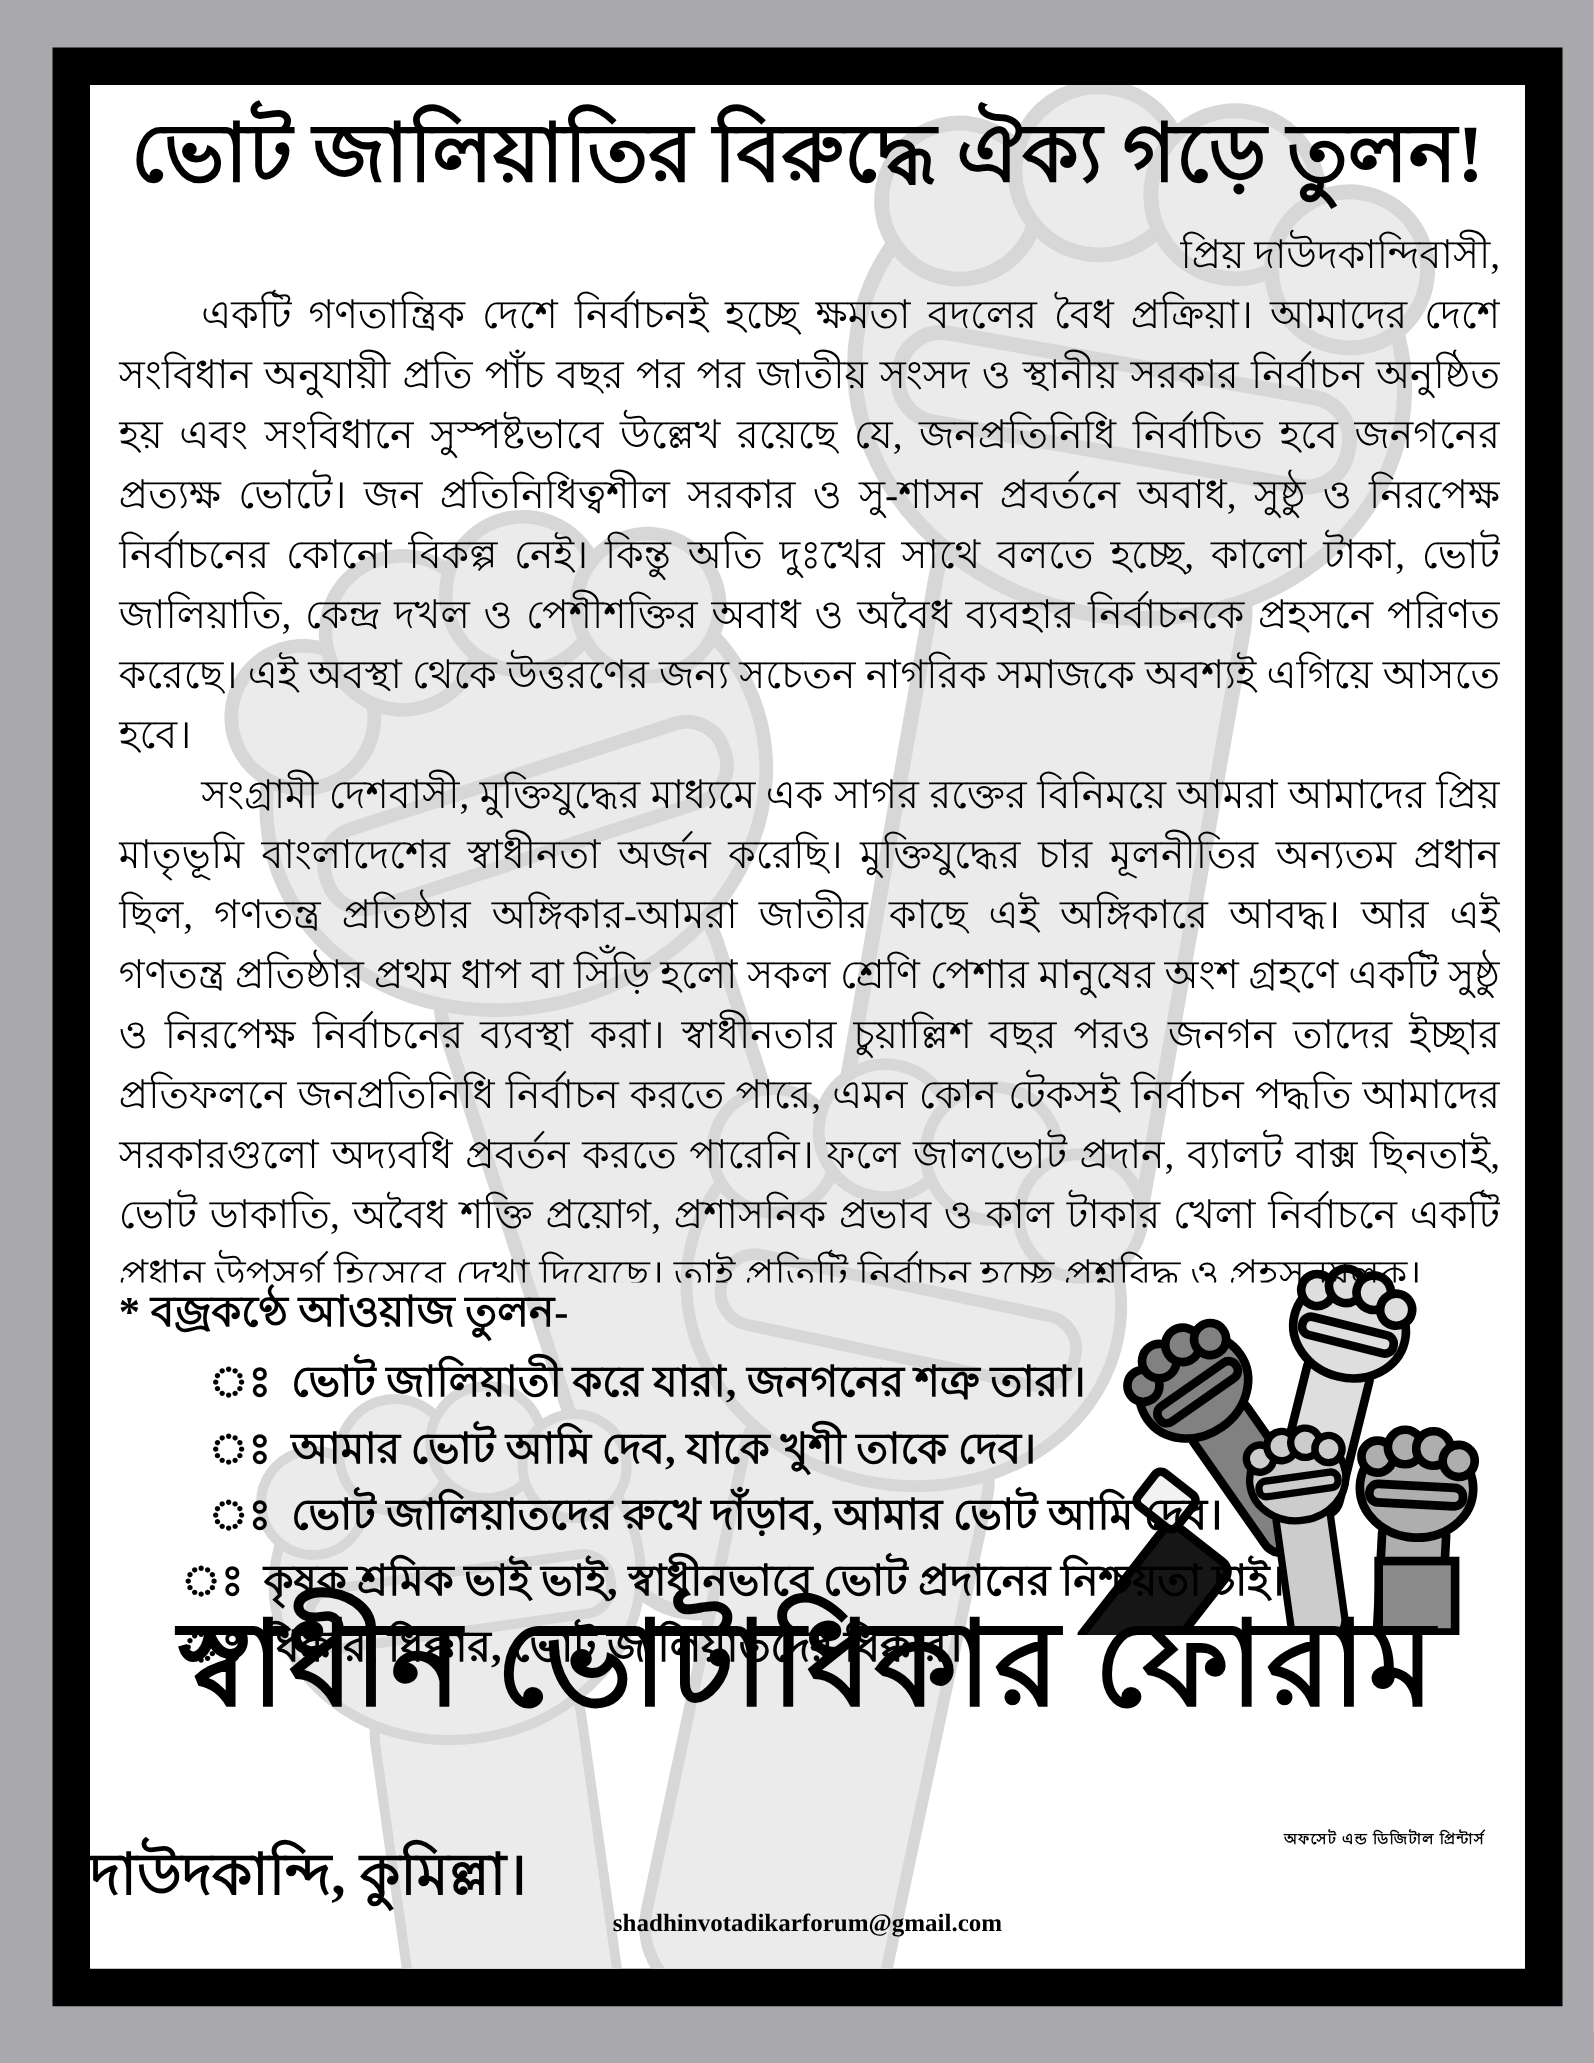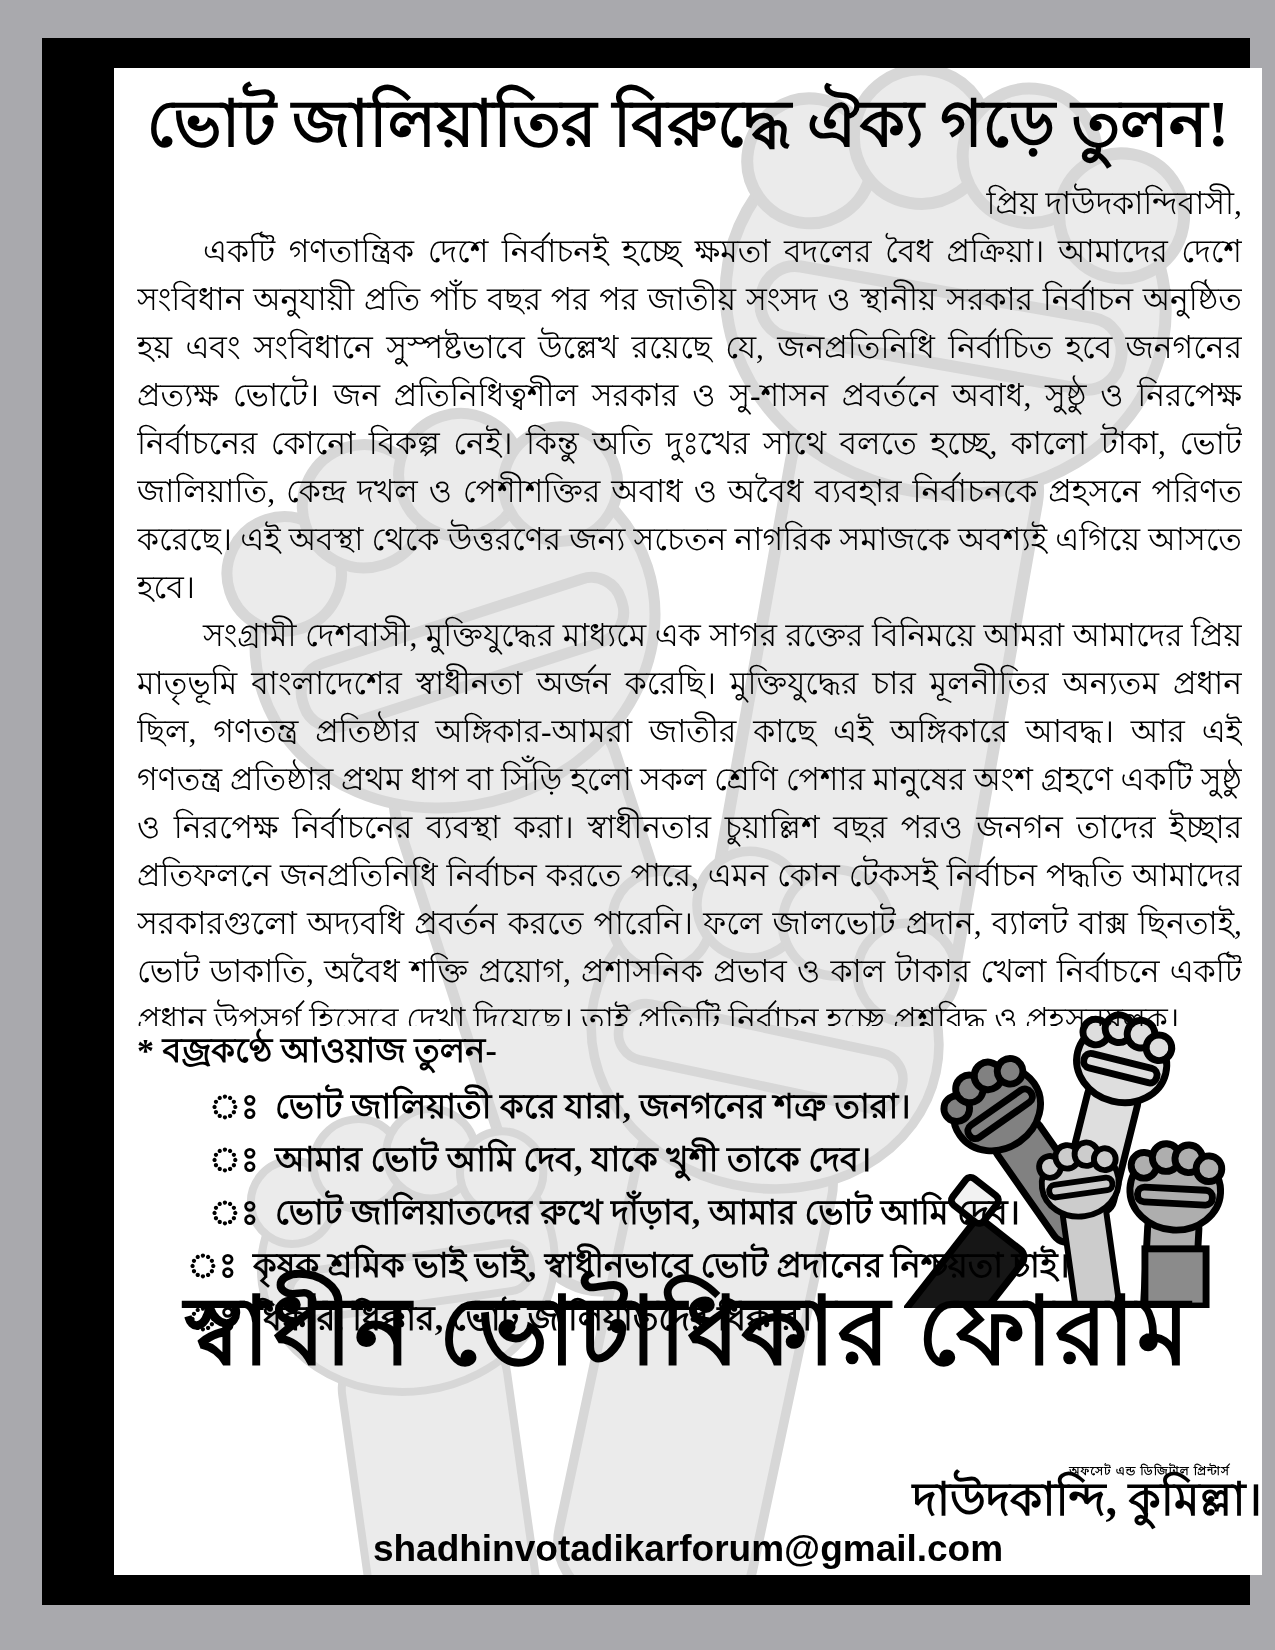--- a/index.html
+++ b/index.html
@@ -16,21 +16,20 @@
     width: 1208px; height: 1567px;
     background: #000;
     box-sizing: border-box;
     padding: 30px;
   }
   .paper {
     position: relative;
     width: 100%; height: 100%;
     background: #fff;
     overflow: hidden;
-    margin-left: 42px;
   }
   .watermark {
     position: absolute; left: 0; top: 0;
     width: 1148px; height: 1507px;
     z-index: 0;
     pointer-events: none;
   }
   .fists-fg {
     position: absolute; left: 790px; top: 885px;
     width: 330px; height: 355px;
@@ -67,30 +66,30 @@
     z-index: 2;
   }
   .org-name {
     position: absolute; top: 1212px; left: 0; right: 0;
     text-align: center;
     font-size: 95px; font-weight: bold; line-height: 1.1;
     z-index: 2;
     letter-spacing: 2px;
   }
   .org-location {
-    position: absolute; top: 1396px; left: 0; right: 0;
-    text-align: right;
+    position: absolute; top: 1396px; left: 0; right: 12px;
+    text-align: left;
     font-size: 46px; font-weight: bold;
     z-index: 2;
   }
   .org-email {
     position: absolute; top: 1460px; left: 0; right: 0;
     text-align: center;
-    font-size: 37px; font-weight: bold;
-    font-family: Liberation Sans, sans-serif;
+    font-size: 20px; font-weight: bold;
+    font-family: Liberation Serif, serif;
     z-index: 2;
   }
   .printer {
     position: absolute; right: 32px; top: 1392px;
     text-align: center;
     z-index: 3;
   }
   .printer-name {
     font-size: 62px; font-weight: bold; line-height: 1.05;
     font-style: italic;

